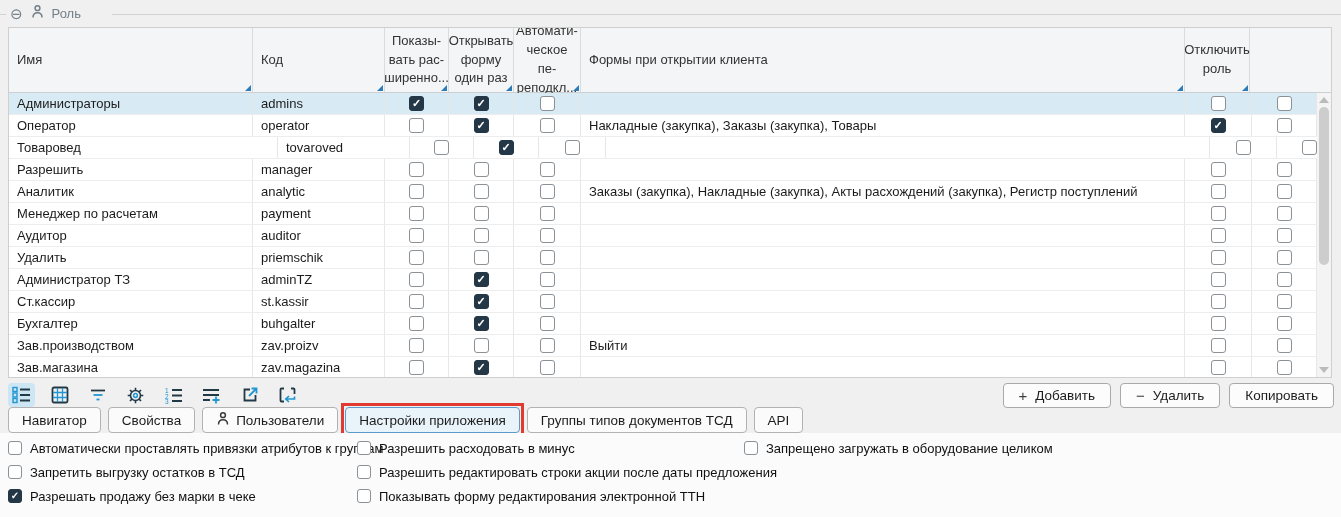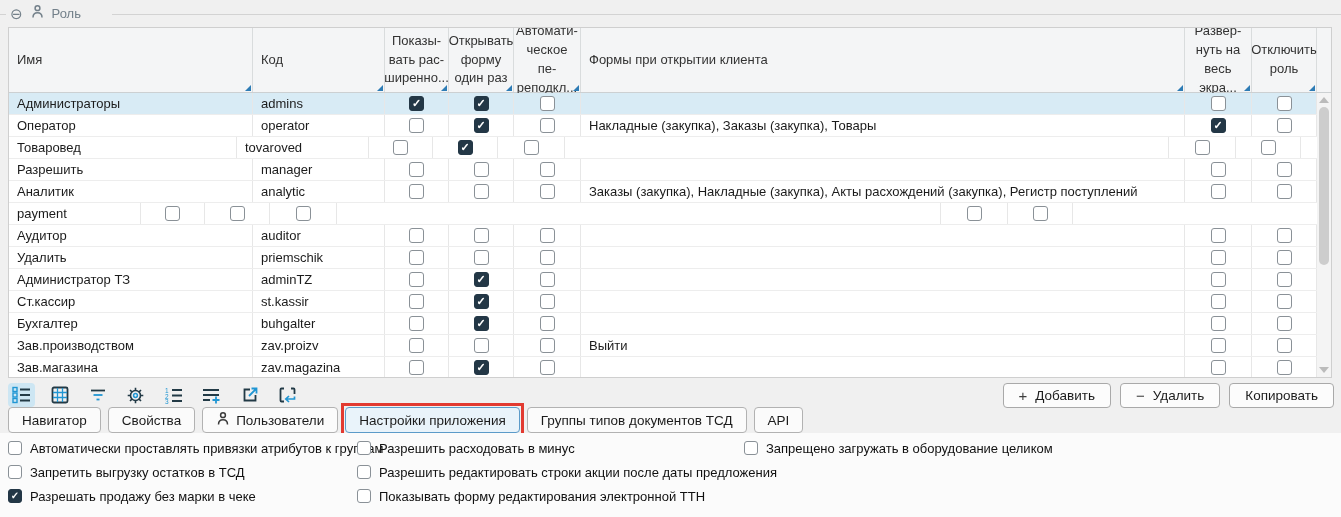--- a/index.html
+++ b/index.html
@@ -93,25 +93,20 @@
 один раз</span>
         </div>
         <div class="hcell center" style="width: 67px;">
           <span class="hlabel">Автомати-
 ческое пе-
 реподкл...</span>
         </div>
         <div class="hcell" style="width: 604px;">
           <span class="hlabel">Формы при открытии клиента</span>
         </div>
-        <div class="hcell center" style="width: 67px;">
-          <span class="hlabel">Развер-
-нуть на
-весь экра...</span>
-        </div>
         <div class="hcell center" style="width: 65px;">
           <span class="hlabel">Отключить
 роль</span>
         </div>
       </div>
     <div class="tbody">
         <div class="trow selected">
           <div class="tcell" style="width: 244px;">Администраторы</div>
           <div class="tcell" style="width: 132px;">admins</div>
           <div class="tcell center" style="width: 64px;">
@@ -145,21 +140,21 @@
           </div>
           <div class="tcell" style="width: 604px;">Накладные (закупка), Заказы (закупка), Товары</div>
           <div class="tcell center" style="width: 67px;">
             <span class="cb checked">✓</span>
           </div>
           <div class="tcell center" style="width: 65px;">
             <span class="cb"></span>
           </div>
         </div>
         <div class="trow">
-          <div class="tcell" style="width: 228px;">Товаровед</div>
+          <div class="tcell" style="width: 269px;">Товаровед</div>
           <div class="tcell" style="width: 132px;">tovaroved</div>
           <div class="tcell center" style="width: 64px;">
             <span class="cb"></span>
           </div>
           <div class="tcell center" style="width: 65px;">
             <span class="cb checked">✓</span>
           </div>
           <div class="tcell center" style="width: 67px;">
             <span class="cb"></span>
           </div>
@@ -205,20 +200,21 @@
           </div>
           <div class="tcell" style="width: 604px;">Заказы (закупка), Накладные (закупка), Акты расхождений (закупка), Регистр поступлений</div>
           <div class="tcell center" style="width: 67px;">
             <span class="cb"></span>
           </div>
           <div class="tcell center" style="width: 65px;">
             <span class="cb"></span>
           </div>
         </div>
         <div class="trow">
+          <div class="tcell" style="width: 244px;">Менеджер по расчетам</div>
           <div class="tcell" style="width: 132px;">payment</div>
           <div class="tcell center" style="width: 64px;">
             <span class="cb"></span>
           </div>
           <div class="tcell center" style="width: 65px;">
             <span class="cb"></span>
           </div>
           <div class="tcell center" style="width: 67px;">
             <span class="cb"></span>
           </div>

